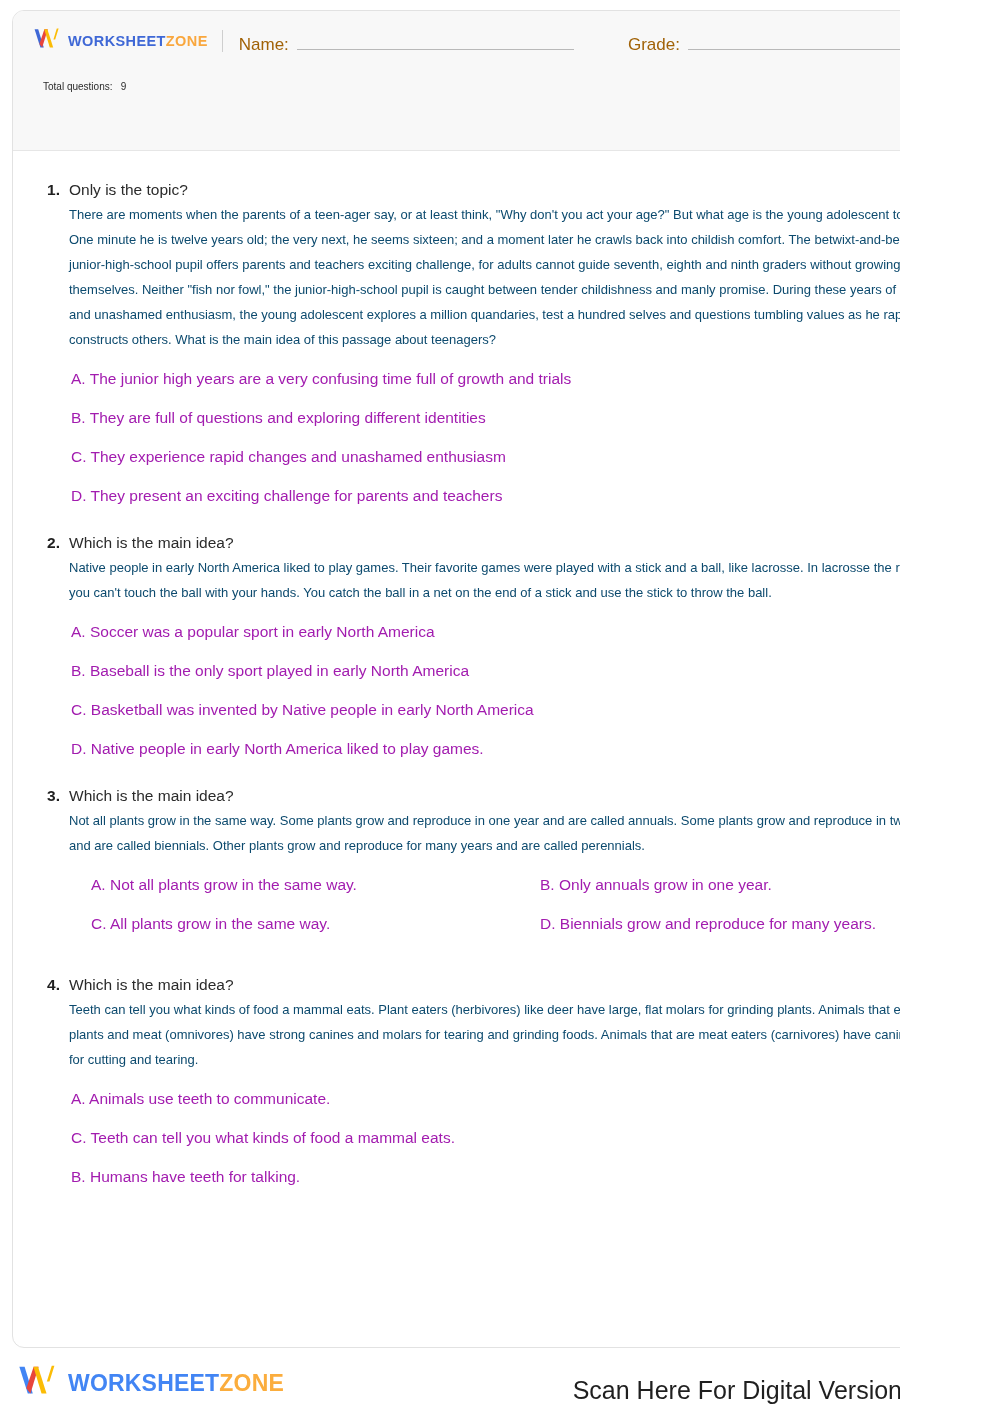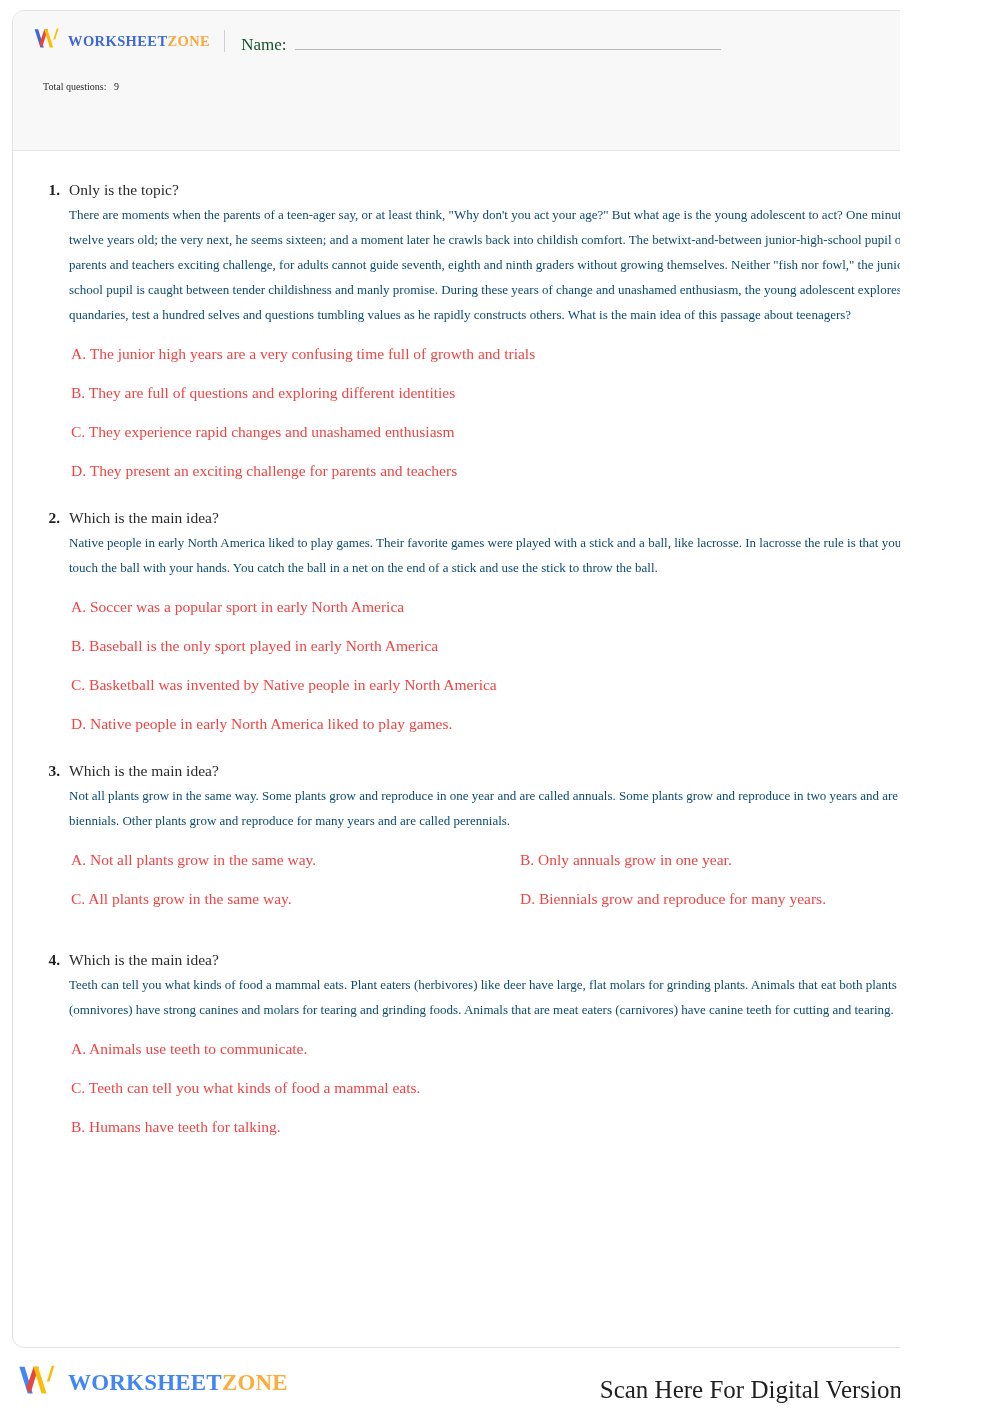--- a/index.html
+++ b/index.html
@@ -11,21 +11,20 @@
     font-family: "Liberation Sans", sans-serif;
     -webkit-font-smoothing: antialiased;
   }
 
   .page {
     position: relative;
     width: 900px;
     height: 1414px;
     background: #ffffff;
     overflow: hidden;
-    font-family: Liberation Serif, serif;
   }
 
   
   .card {
     position: absolute;
     left: 12px;
     top: 10px;
     width: 976px;
     height: 1338px;
     background: #ffffff;
@@ -76,21 +75,21 @@
   }
 
   .field {
     display: flex;
     align-items: baseline;
     flex: 1 1 auto;
     min-width: 0;
   }
   .field-label {
     font-size: 17px;
-    color: #14532d;
+    color: #a16207;
     white-space: nowrap;
     margin-right: 8px;
     margin-top: 8px;
   }
   .field-rule {
     flex: 1 1 auto;
     border-bottom: 1px solid #b9b9b9;
     height: 14px;
   }
   .field.name { max-width: 480px; }
@@ -141,34 +140,34 @@
   .q-passage {
     font-size: 13px;
     color: #0c4a6e;
     line-height: 25px;
     text-align: left;
   }
 
   .options { margin-top: 14px; }
   .option {
     font-size: 15.5px;
-    color: #ef4444;
+    color: #a21caf;
     line-height: 25px;
     padding-left: 2px;
     margin-bottom: 14px;
   }
   .option:last-child { margin-bottom: 0; }
 
   .options.two-col {
     display: grid;
     grid-template-columns: 1fr 1fr;
     column-gap: 10px;
     row-gap: 0;
   }
-  .options.two-col .option { margin-bottom: 14px; }
+  .options.two-col .option { margin-bottom: 14px; margin-left: 20px; }
 
   
   .footer {
     position: absolute;
     left: 0;
     top: 1356px;
     width: 1000px;
     height: 58px;
     display: flex;
     align-items: center;
@@ -235,20 +234,24 @@
           </span>
         </div>
 
         <span class="logo-divider"></span>
 
         <div class="field name">
           <span class="field-label">Name:</span>
           <span class="field-rule"></span>
         </div>
 
+        <div class="field grade">
+          <span class="field-label">Grade:</span>
+          <span class="field-rule"></span>
+        </div>
 
       </div>
 
       <div class="title-block">
         <div class="quiz-meta">Total questions:   9</div>
       </div>
 
     </div>
 
     <div class="card-body" id="questions-list">

